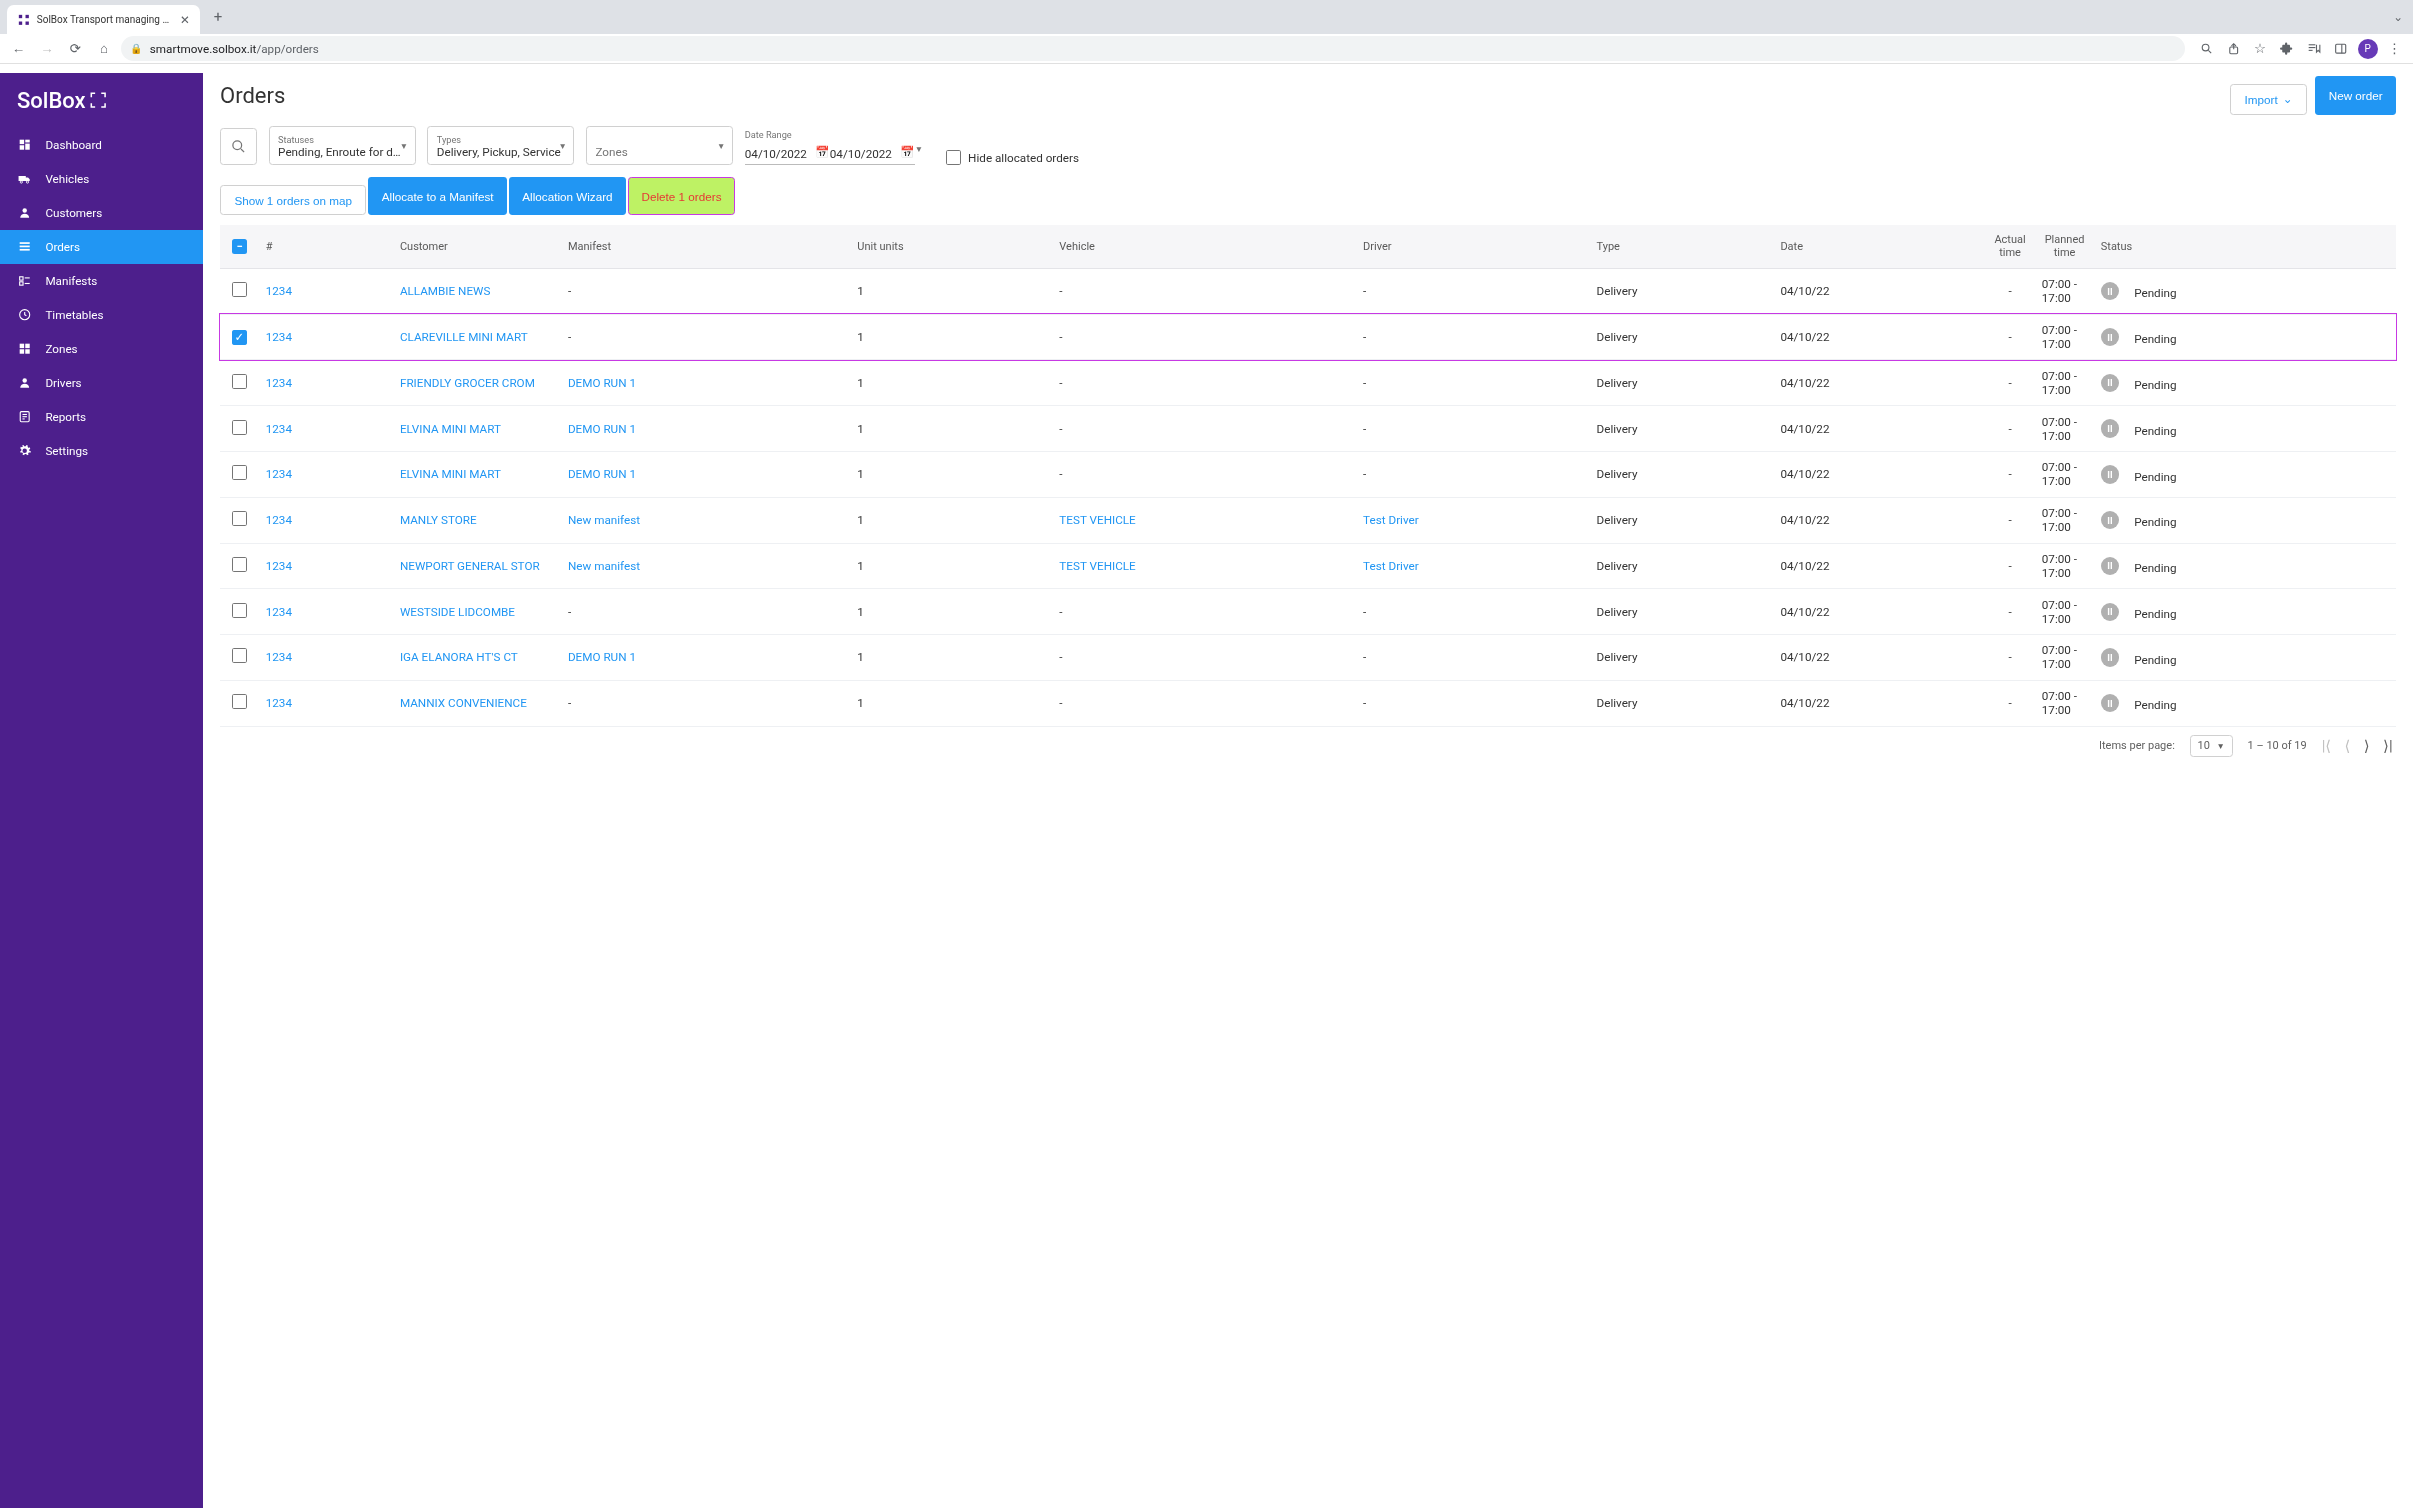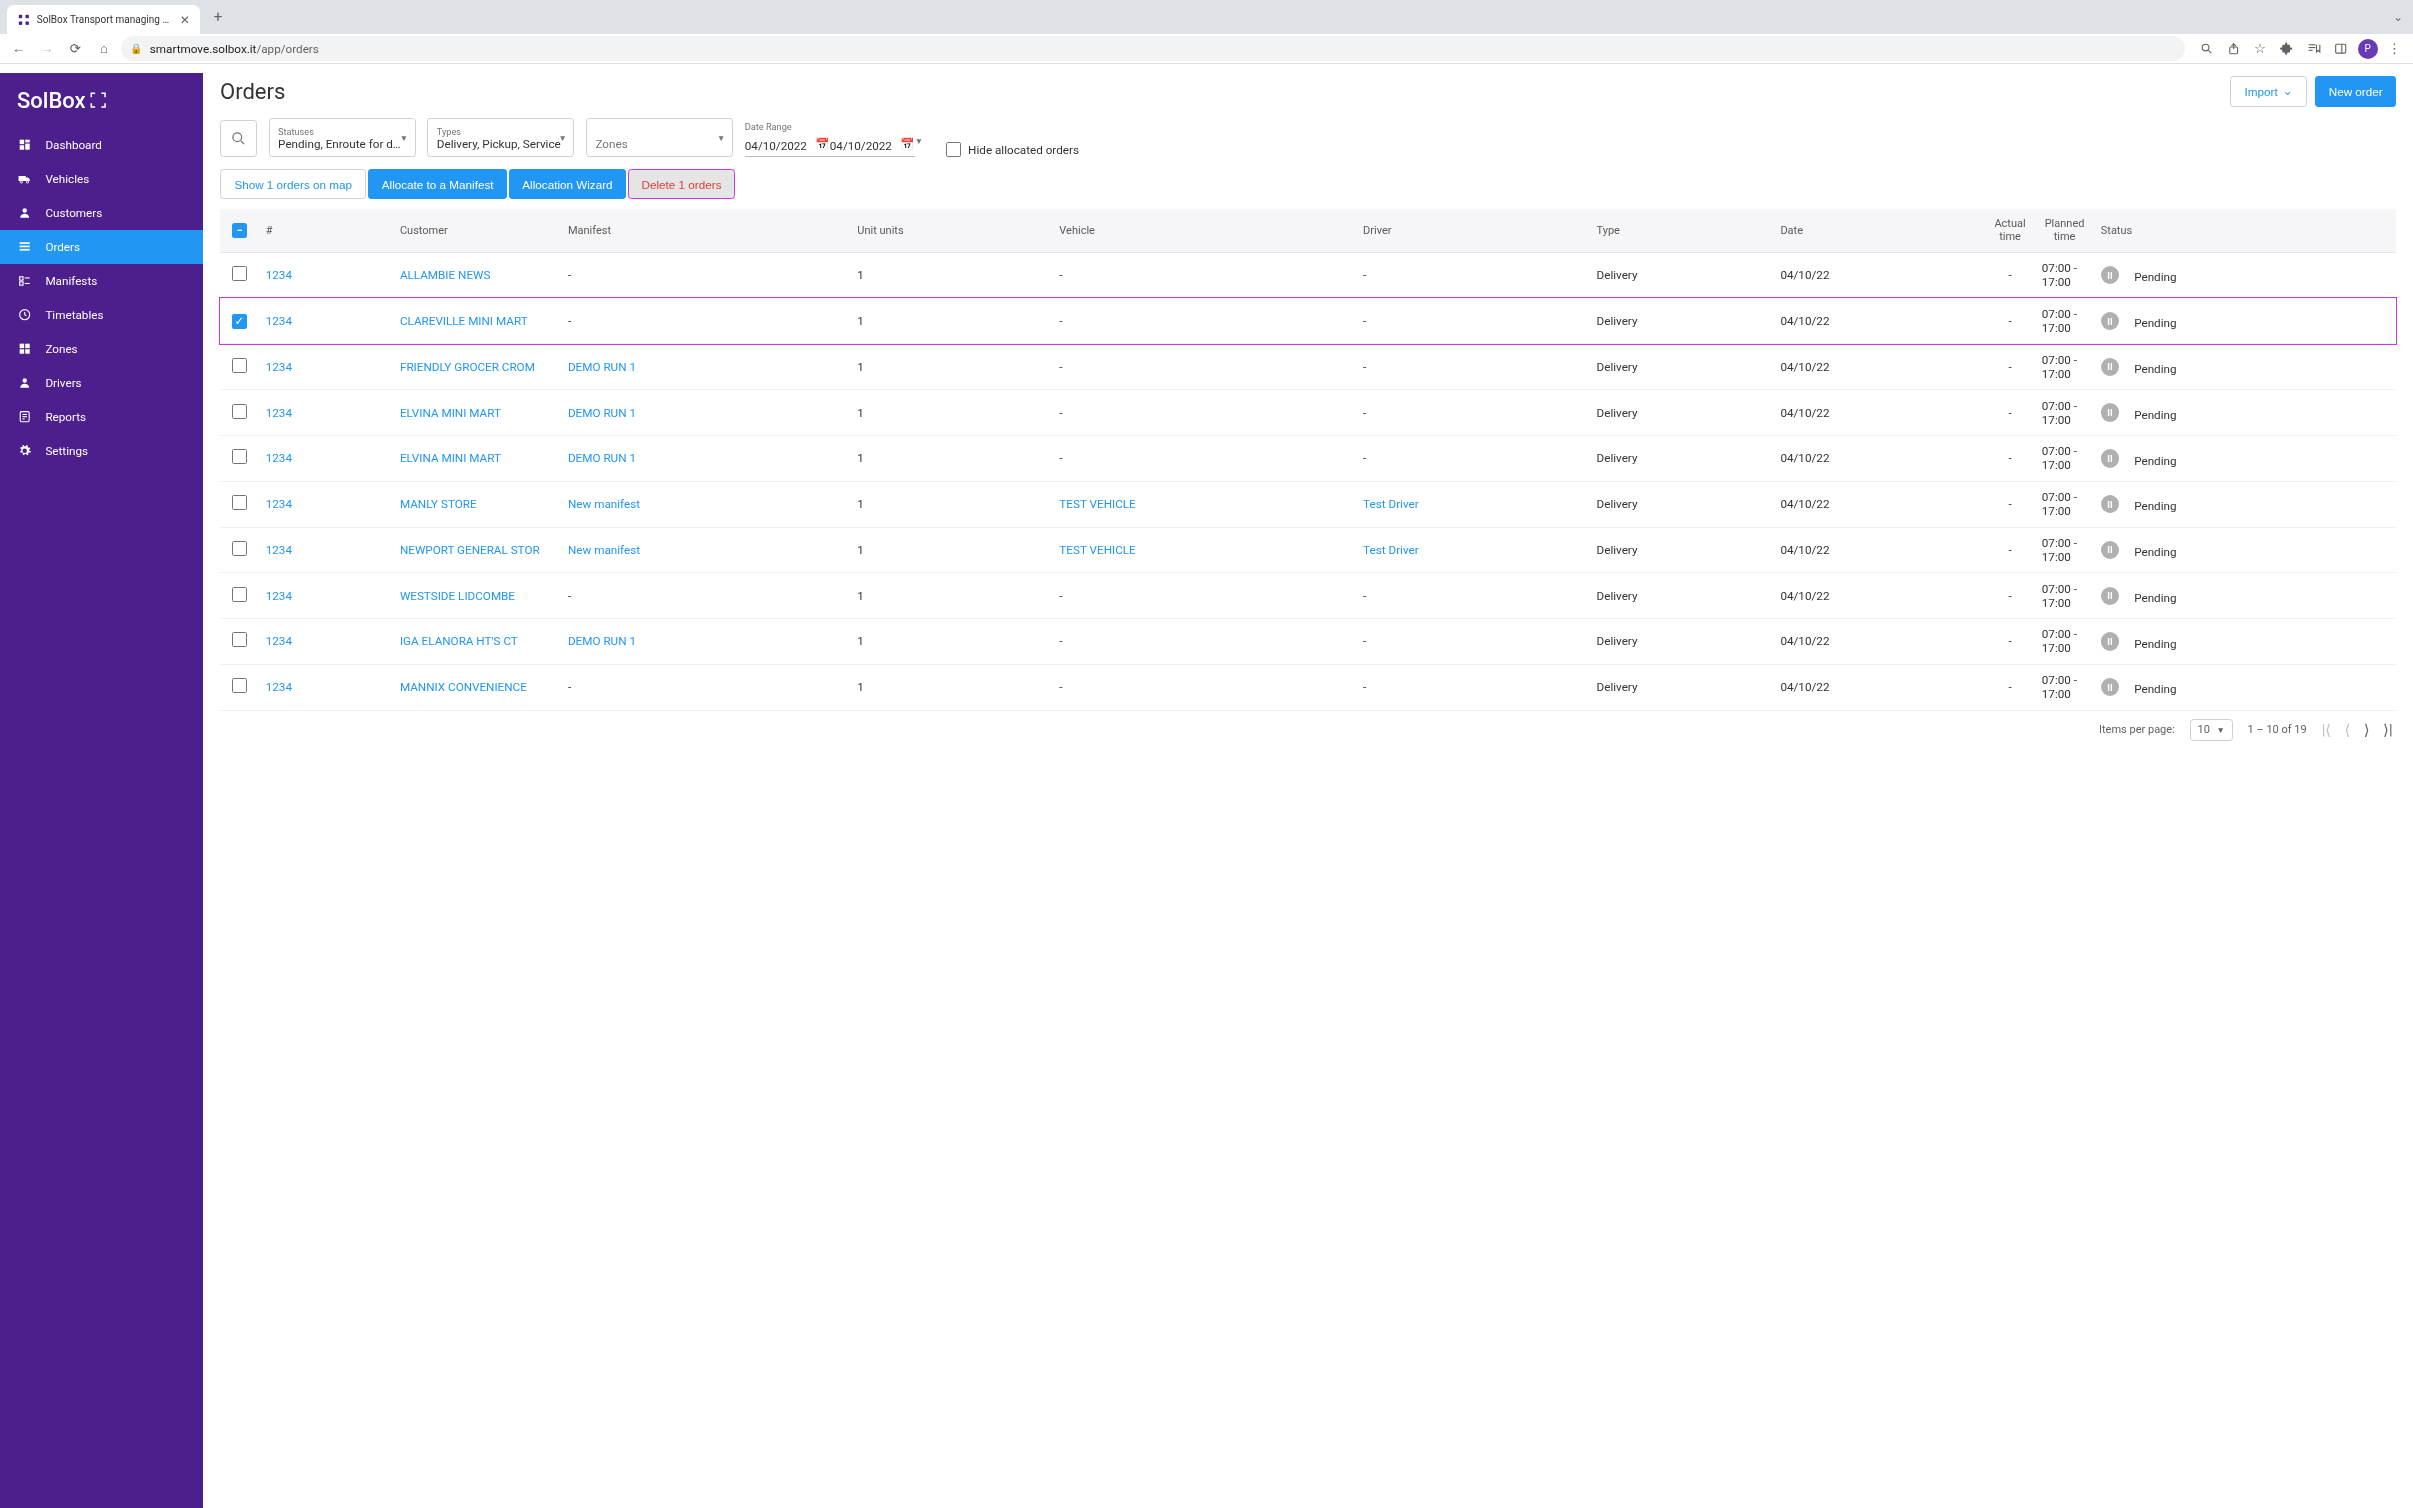--- a/index.html
+++ b/index.html
@@ -38,23 +38,23 @@
 .topbar { display: flex; align-items: center; justify-content: flex-end; padding: 8.4px 17px; border-bottom: 0.8px solid #e0e0e0; gap: 11.7px; height: 45px; }
 .topbar .phone-ic { color: #5f6368; padding-right: 11.7px; border-right: 0.8px solid #e0e0e0; height: 28.5px; display: flex; align-items: center; }
 .user-chip { display: flex; align-items: center; gap: 6.7px; }
 .user-avatar { width: 25px; height: 25px; border-radius: 50%; background: #e0e0e0; display: flex; align-items: center; justify-content: center; color: #888; }
 
 .content { padding: 11.7px 17px 17px 17px; }
 .page-head { display: flex; align-items: center; justify-content: space-between; margin-bottom: 11.7px; }
 .page-title { font-size: 22px; font-weight: 400; }
 .head-actions { display: flex; gap: 8.4px; }
 .btn { border: none; padding: 7.5px 13.4px; border-radius: 3.4px; font-size: 11.7px; cursor: pointer; display: inline-flex; align-items: center; gap: 5px; }
-.btn-outline-blue { background: #fff; border: 0.8px solid #d0d0d0; color: #2196f3; }
+.btn-outline-blue { background: #fff; border: 0.8px solid #d0d0d0; color: #2196f3; margin-top: 8px; }
 .btn-primary { background: #2196f3; color: #fff; }
-.btn-danger-outline { background: #e5e5e5; border: 1.7px solid #c739e3; color: #e53935; padding: 6.7px 12.6px; }
+.btn-danger-outline { background: #bef264; border: 1.7px solid #c739e3; color: #e53935; padding: 6.7px 12.6px; }
 
 
 .filters { display: flex; align-items: flex-end; gap: 11.7px; margin-bottom: 11.7px; flex-wrap: wrap; }
 .filter-search { width: 37px; height: 37px; border: 0.8px solid #d0d0d0; border-radius: 3.4px; display: flex; align-items: center; justify-content: center; color: #757575; }
 .filter-box { border: 0.8px solid #d0d0d0; border-radius: 3.4px; padding: 3.4px 8.4px 5px 8.4px; min-width: 142px; position: relative; height: 39px; display: flex; flex-direction: column; justify-content: flex-end; }
 .filter-label { font-size: 9.2px; color: #757575; }
 .filter-value { font-size: 11.7px; color: #333; white-space: nowrap; overflow: hidden; text-overflow: ellipsis; }
 .filter-caret { position: absolute; right: 6.7px; top: 50%; transform: translateY(-50%); font-size: 8.4px; color: #757575; }
 .date-wrap { display: flex; flex-direction: column; }
 .date-label { font-size: 9.2px; color: #757575; margin-bottom: 1.7px; }

